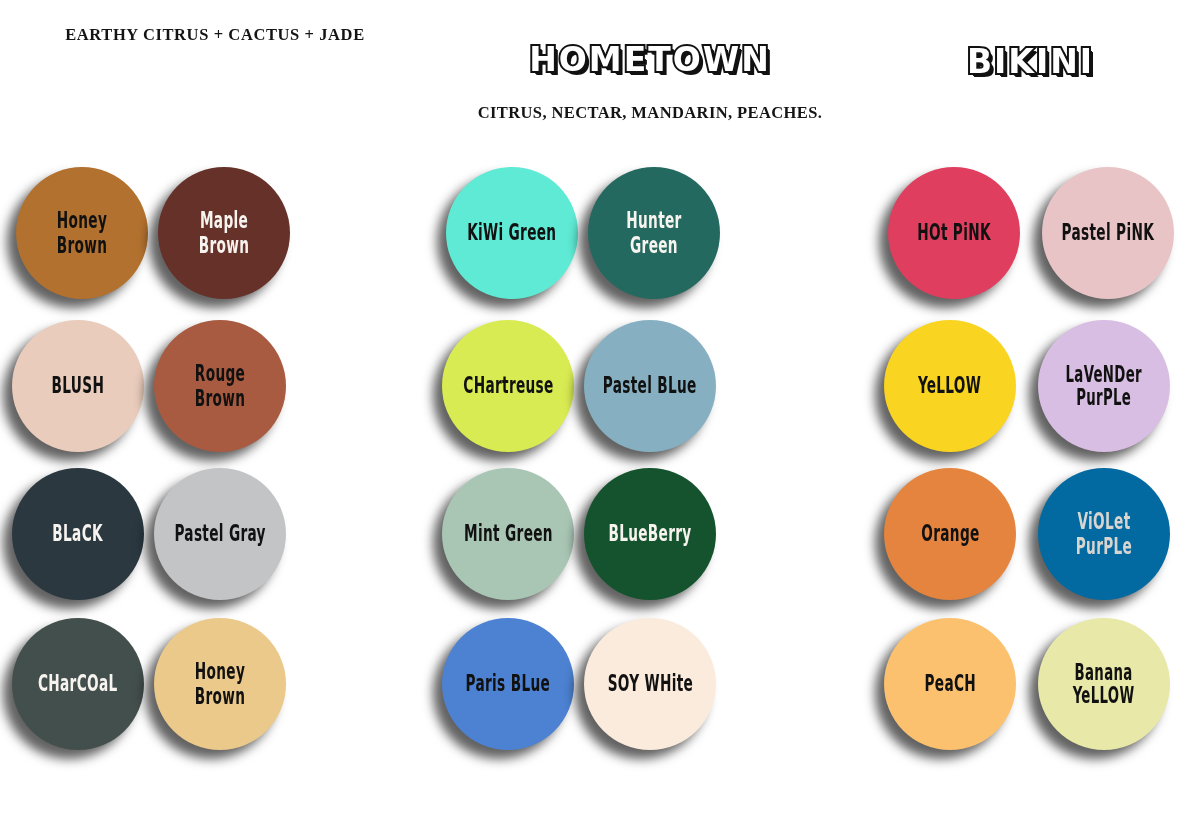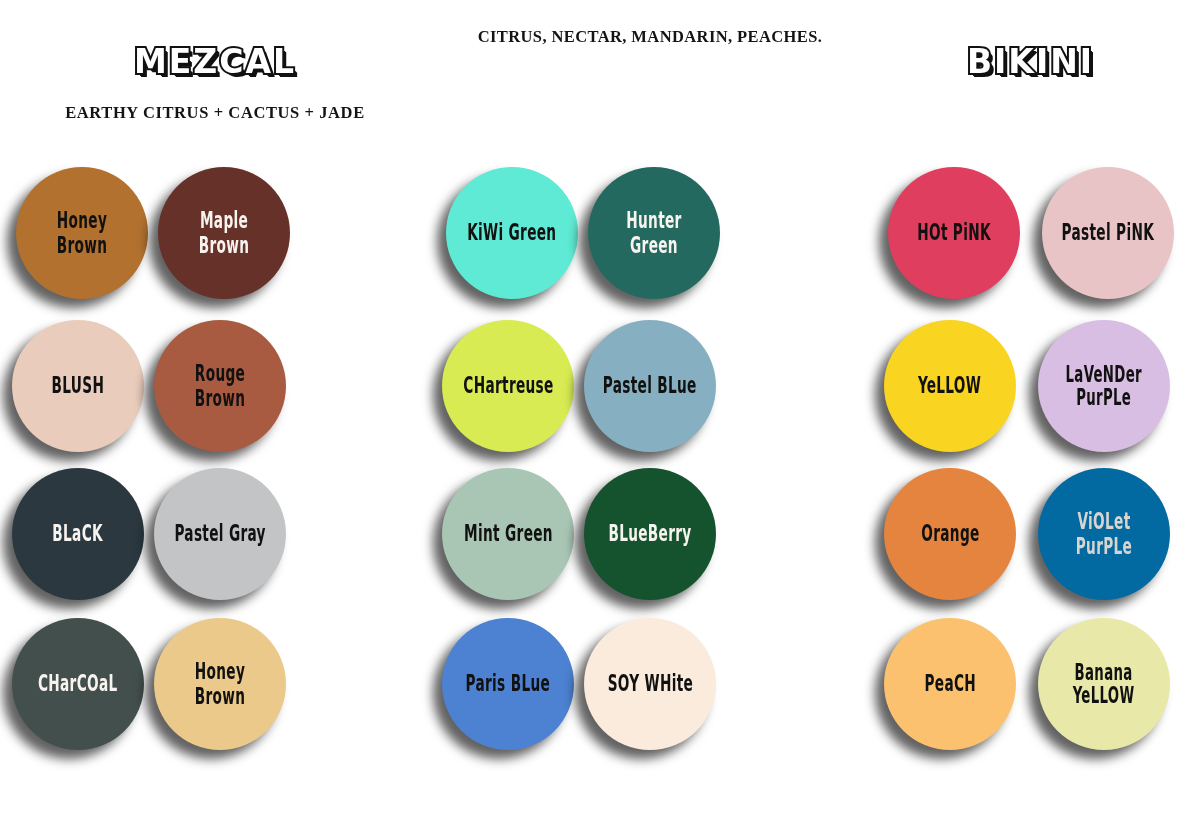--- a/index.html
+++ b/index.html
@@ -102,21 +102,20 @@
   }
   .swatch-label.two-line { font-size: 18.5px; }
 </style>
 </head>
 <body>
 
 <div class="board">
 
   <div class="palette-column col-0">
     <div class="col-head">
-      <div class="palette-title">MEZCAL</div>
       <div class="palette-subtitle">EARTHY CITRUS + CACTUS + JADE</div>
     </div>
     <div class="swatch-grid">
         <div class="swatch" style="left: 16px; top: 167px; width: 132px; height: 132px; background: rgb(178, 113, 47);">
           <span class="swatch-label" style="color: rgb(17, 17, 17);">Honey Brown</span>
         </div>
         <div class="swatch" style="left: 158px; top: 167px; width: 132px; height: 132px; background: rgb(101, 49, 41);">
           <span class="swatch-label" style="color: rgb(247, 243, 239);">Maple Brown</span>
         </div>
         <div class="swatch" style="left: 12px; top: 320px; width: 132px; height: 132px; background: rgb(233, 204, 188);">
@@ -135,20 +134,21 @@
           <span class="swatch-label" style="color: rgb(247, 243, 239);">CHarCOaL</span>
         </div>
         <div class="swatch" style="left: 154px; top: 618px; width: 132px; height: 132px; background: rgb(235, 201, 138);">
           <span class="swatch-label" style="color: rgb(17, 17, 17);">Honey Brown</span>
         </div>
       </div>
   </div>
 
   <div class="palette-column col-1">
     <div class="col-head">
+      <div class="palette-title">HOMETOWN</div>
       <div class="palette-subtitle">CITRUS, NECTAR, MANDARIN, PEACHES.</div>
     </div>
     <div class="swatch-grid">
         <div class="swatch" style="left: 16px; top: 167px; width: 132px; height: 132px; background: #5eead4;">
           <span class="swatch-label" style="color: rgb(17, 17, 17);">KiWi Green</span>
         </div>
         <div class="swatch" style="left: 158px; top: 167px; width: 132px; height: 132px; background: rgb(36, 105, 95);">
           <span class="swatch-label" style="color: rgb(247, 243, 239);">Hunter Green</span>
         </div>
         <div class="swatch" style="left: 12px; top: 320px; width: 132px; height: 132px; background: rgb(217, 235, 82);">

